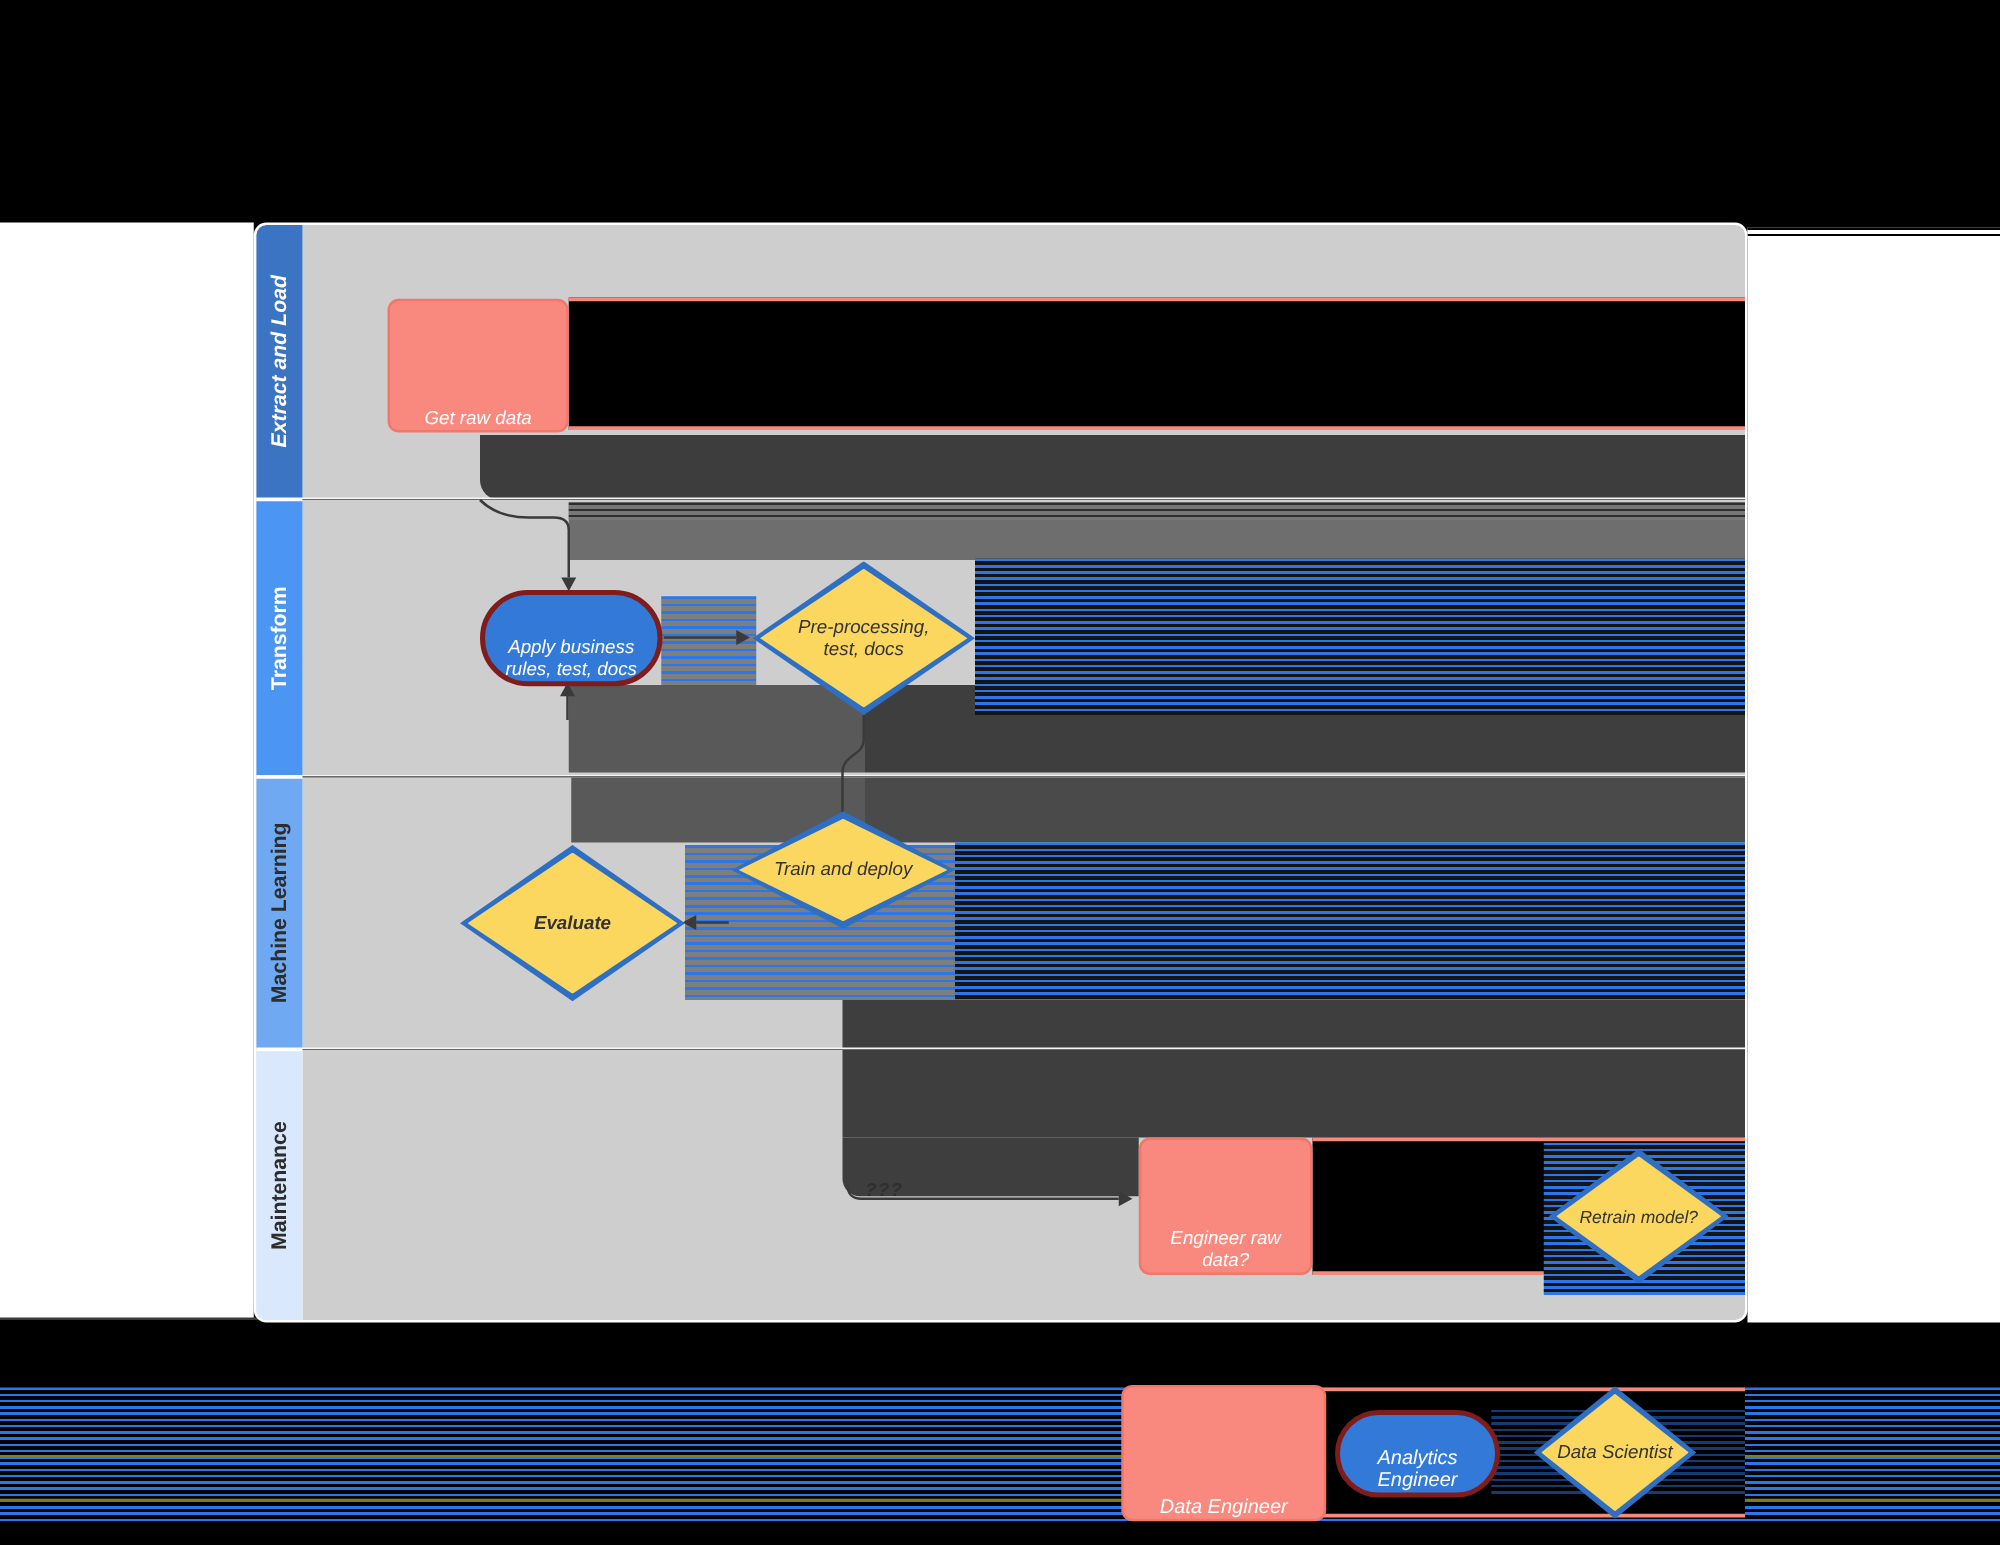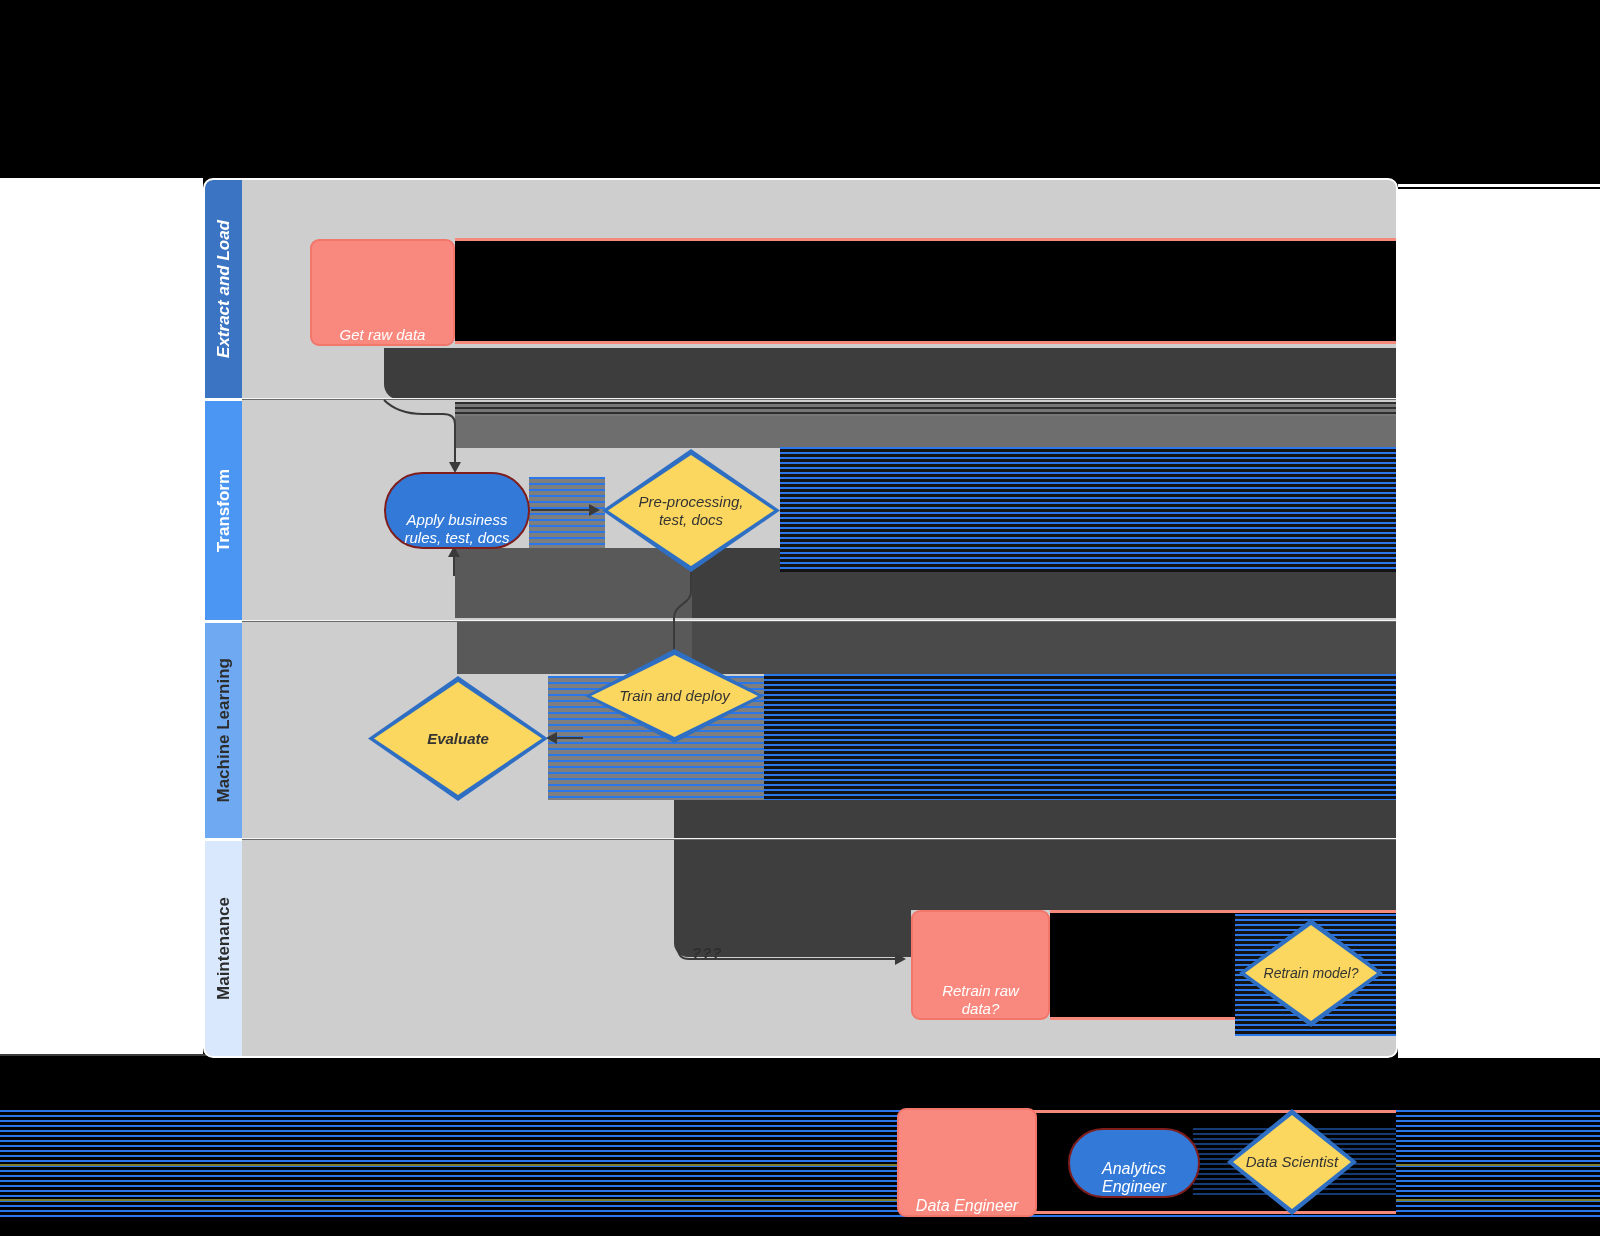--- a/index.html
+++ b/index.html
@@ -33,21 +33,21 @@
   .band{position:absolute;}
   .blackband{background:#000;border-top:3px solid #f5897c;border-bottom:3px solid #f5897c;box-sizing:border-box;}
   .stripes-bk{background:repeating-linear-gradient(180deg,#2b76e8 0 2px,#141414 2px 5px);}
   .stripes-gy{background:repeating-linear-gradient(180deg,#2b76e8 0 2px,#7e7e7e 2px 6px);}
   .band2-top{position:absolute;left:0;top:0;right:0;height:14px;
       background:repeating-linear-gradient(180deg,#2e2e2e 0 2px,#777 2px 5px);}
   
   .node-label{display:flex;align-items:flex-end;justify-content:center;text-align:center;
       font-style:italic;font-size:15px;line-height:18px;}
   .pbox{background:#f9897e;border:2px solid #f3766b;border-radius:9px;color:#fff;box-sizing:border-box;}
-  .stadium{background:#337ad8;border:2px solid #7f1d1d;border-radius:999px;color:#fff;box-sizing:border-box;}
+  .stadium{background:#337ad8;border:4px solid #7f1d1d;border-radius:999px;color:#fff;box-sizing:border-box;}
   .diamond .shape-outer{position:absolute;inset:0;background:#2e6fc4;
       clip-path:polygon(50% 0,100% 50%,50% 100%,0 50%);}
   .diamond .shape-inner{position:absolute;inset:6px;background:#fbd75f;
       clip-path:polygon(50% 0,100% 50%,50% 100%,0 50%);}
   .diamond .dlabel{position:absolute;inset:0;display:flex;align-items:center;justify-content:center;
       text-align:center;font-style:italic;font-size:15px;line-height:18px;color:#333;}
   .qqq{font-size:15px;font-weight:600;font-style:italic;color:#2f2f2f;letter-spacing:1px;}
   
   .legend-stripes{left:0;top:1110px;width:1600px;height:108px;
       background:repeating-linear-gradient(180deg,#2b76e8 0 2px,#030303 2px 5px);}
@@ -155,42 +155,42 @@
 
   <div class="abs diamond" style="left:380px;top:469px;width:179px;height:94px;">
     <div class="shape-outer"></div>
     <div class="shape-inner"></div>
     <div class="dlabel">
         <span style="max-width:130px;">Train and deploy</span>
       </div>
   </div>
 
   <div class="abs node-label pbox" style="left:706px;top:730px;width:139px;height:110px;">
-    <span style="max-width:100px;">Retrain raw data?</span>
+    <span style="max-width:100px;">Engineer raw data?</span>
   </div>
 
 
   <div class="abs diamond" style="left:1034px;top:739px;width:144px;height:108px;">
     <div class="shape-outer"></div>
     <div class="shape-inner"></div>
     <div class="dlabel" style="font-size:14px;">
         <span style="max-width:118px;">Retrain model?</span>
       </div>
   </div>
 
 </div>
 
 <div class="abs legend-stripes"></div>
 <div class="abs olive" style="top:1164px;"></div>
 <div class="abs olive" style="top:1199px;"></div>
 <div class="abs legend-cover">
     <div class="faint"></div>
   </div>
 
-<div class="abs node-label pbox legend-label" style="left:897px;top:1108px;width:140px;height:109px;">
+<div class="abs node-label pbox legend-label" style="left:897px;top:1108px;width:164px;height:109px;">
   <span style="max-width:116px;">Data Engineer</span>
 </div>
 
 <div class="abs node-label stadium legend-label" style="left:1068px;top:1128px;width:132px;height:70px;">
   <span style="max-width:90px;">Analytics Engineer</span>
 </div>
 
 <div class="abs diamond" style="left:1227px;top:1109px;width:130px;height:106px;">
   <div class="shape-outer"></div>
   <div class="shape-inner"></div>

